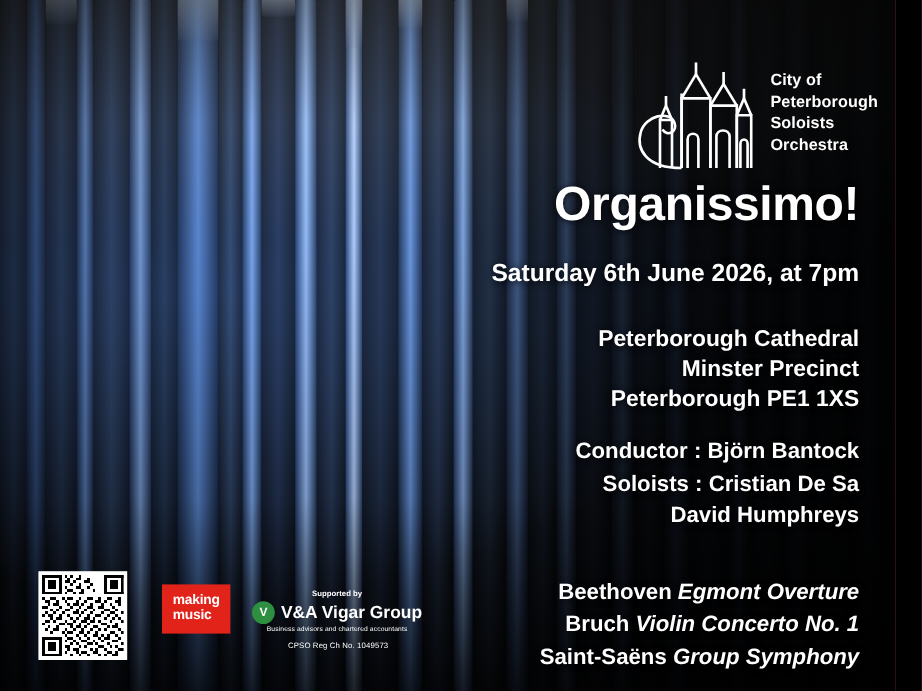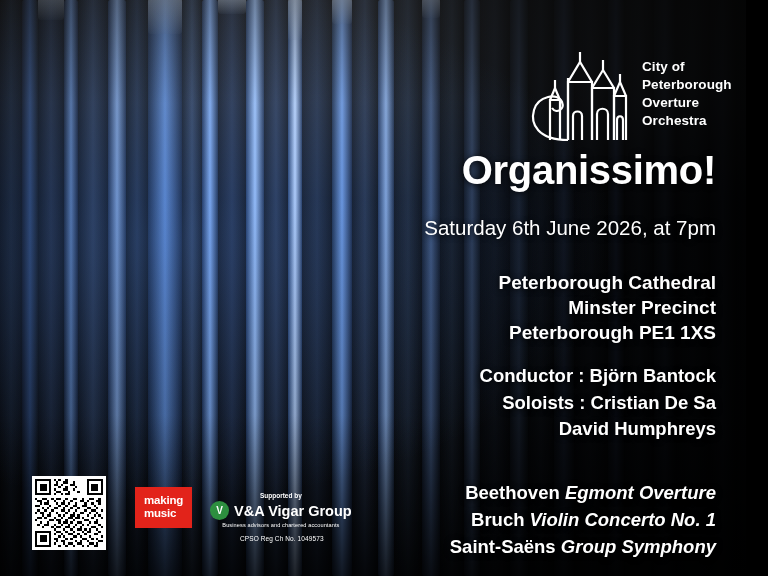--- a/index.html
+++ b/index.html
@@ -90,21 +90,21 @@
   }
   .title {
     font-size: 40px;
     font-weight: 700;
     letter-spacing: -0.3px;
     margin: 0 0 26px 0;
     line-height: 1;
   }
   .datetime {
     font-size: 20.5px;
-    font-weight: 400;
+    font-weight: 700;
     margin-bottom: 30px;
   }
   .venue {
     font-size: 19px;
     font-weight: 700;
     line-height: 1.32;
     margin-bottom: 18px;
   }
   .people {
     font-size: 18.5px;
@@ -281,21 +281,21 @@
 
         <path d="M52 18 L52 8"></path>
         <path d="M75 26 L75 16"></path>
         <path d="M92 38 L92 30"></path>
         <path d="M27 44 L27 36"></path>
       </g>
     </svg>
     <div class="logo-text">
       <div>City of</div>
       <div>Peterborough</div>
-      <div>Overture</div>
+      <div>Soloists</div>
       <div>Orchestra</div>
     </div>
   </div>
 
   <div class="info">
     <div class="title">Organissimo!</div>
 
     <div class="datetime">Saturday 6th June 2026, at 7pm</div>
 
     <div class="venue">

